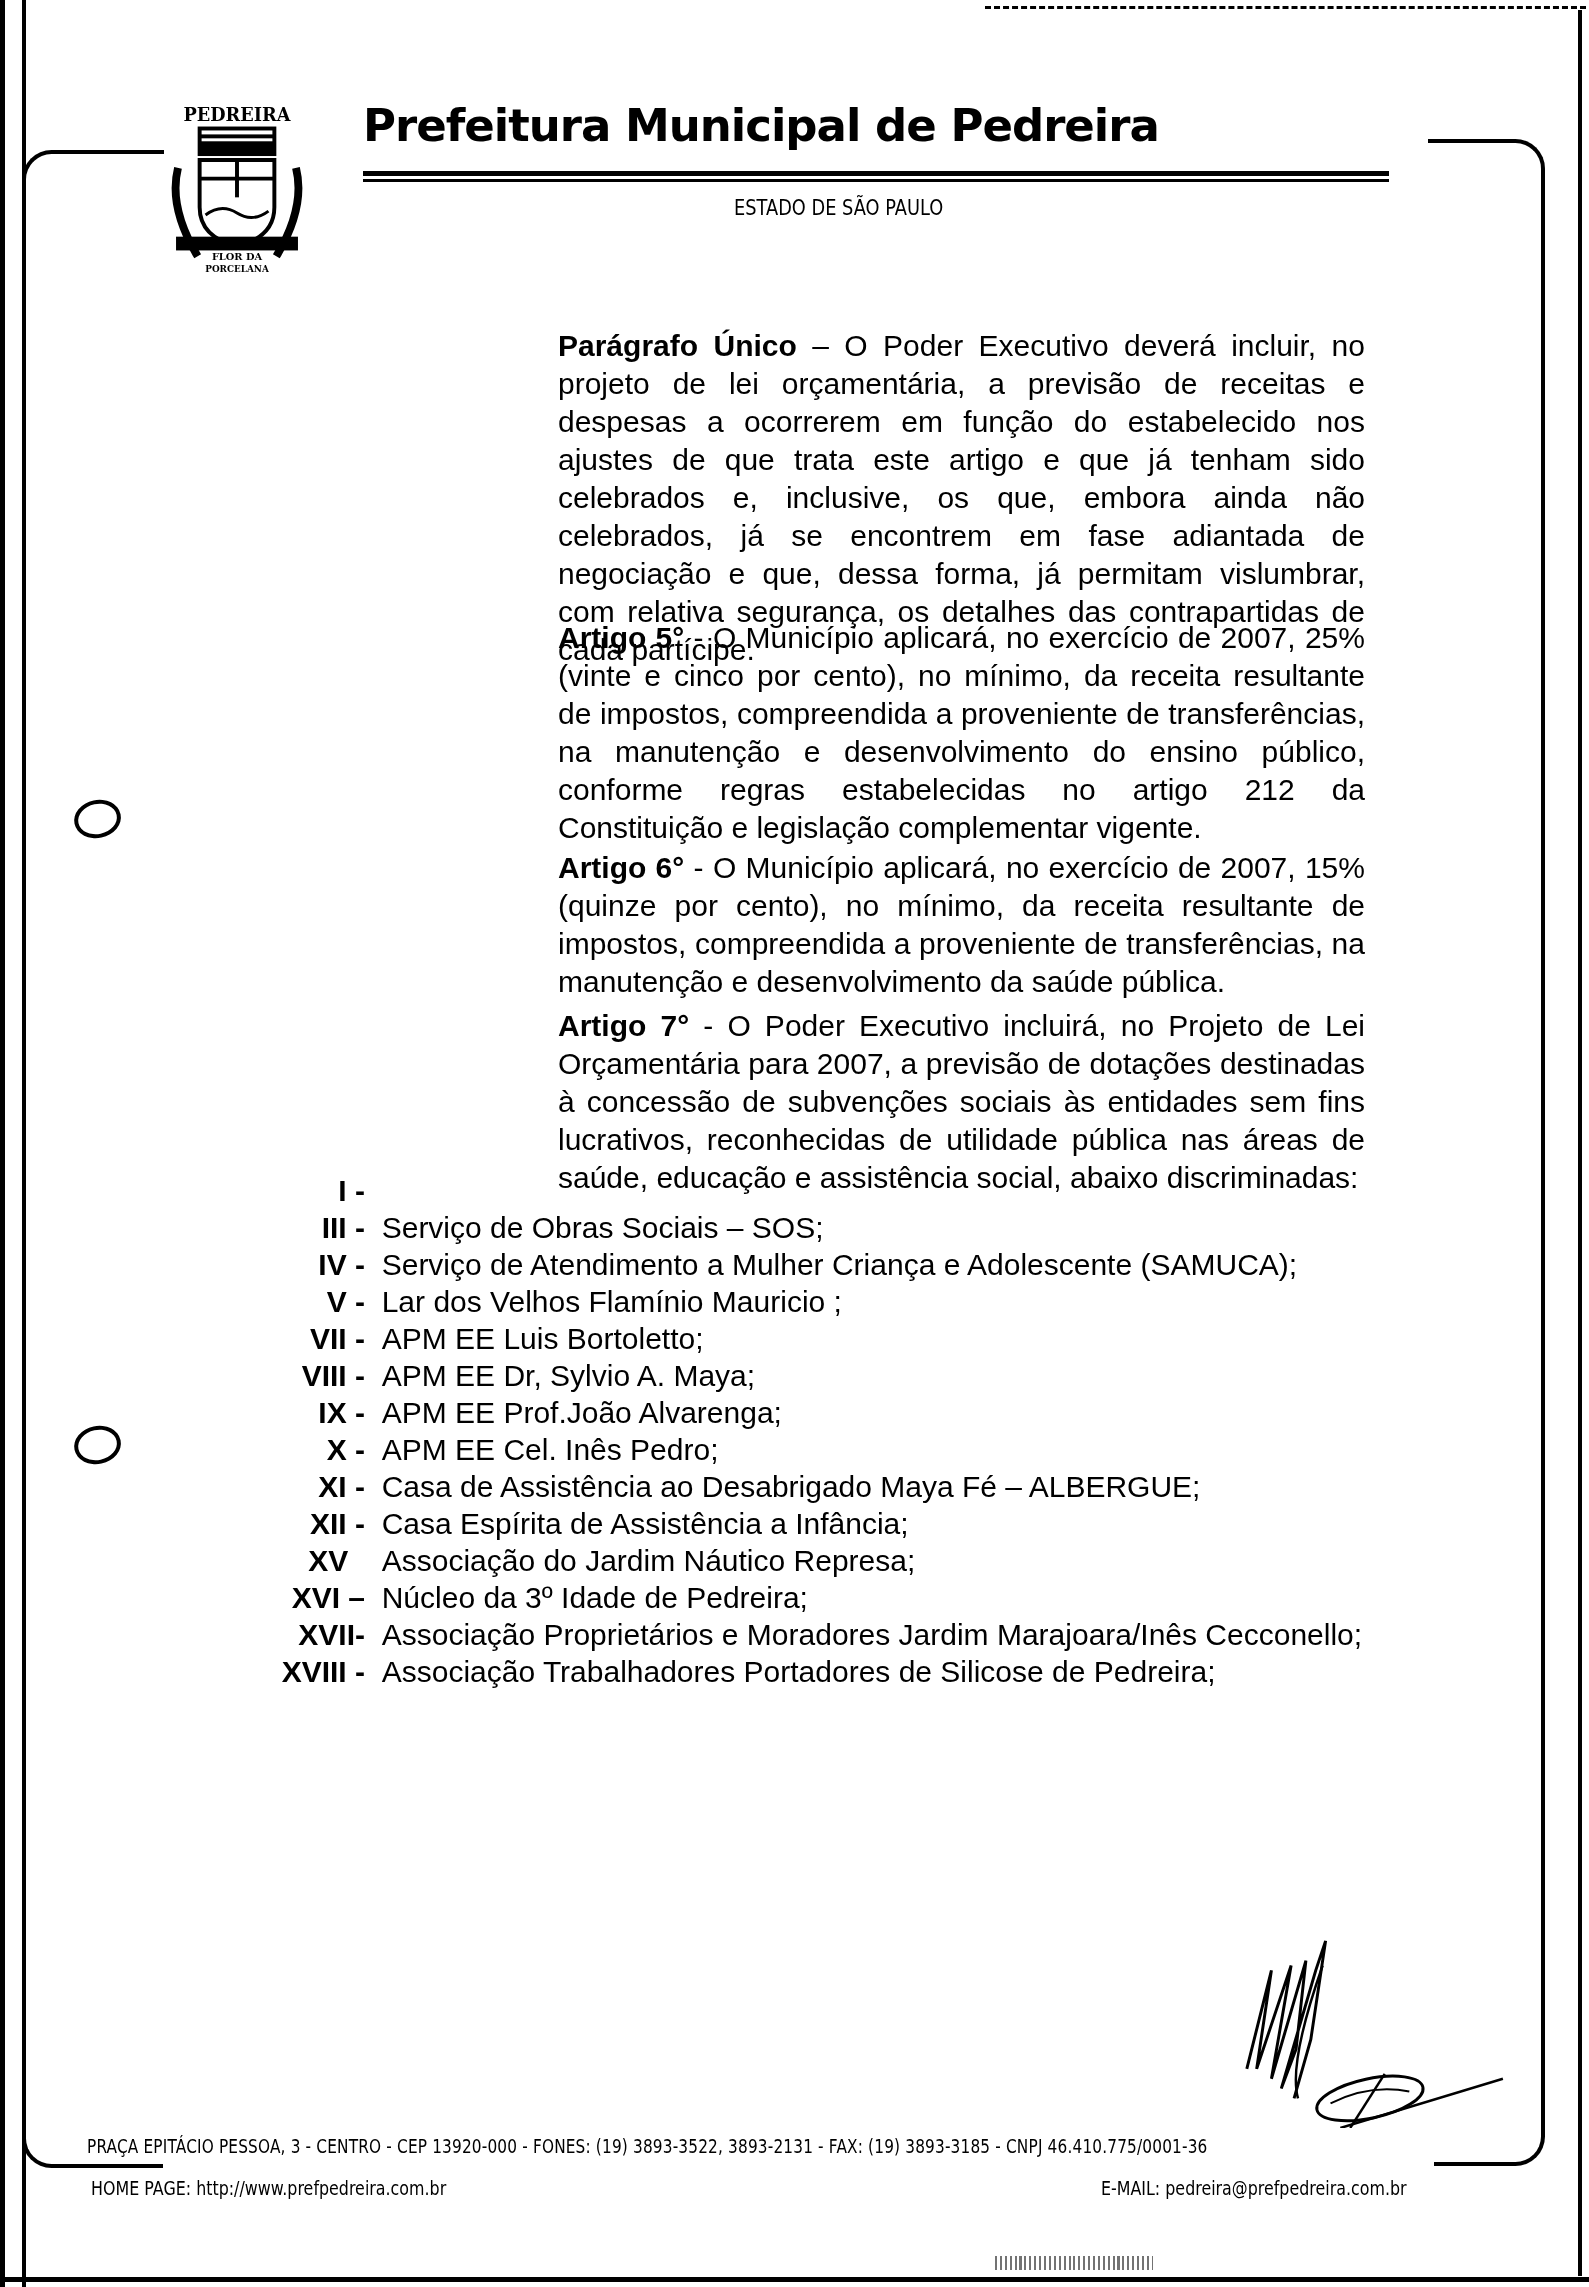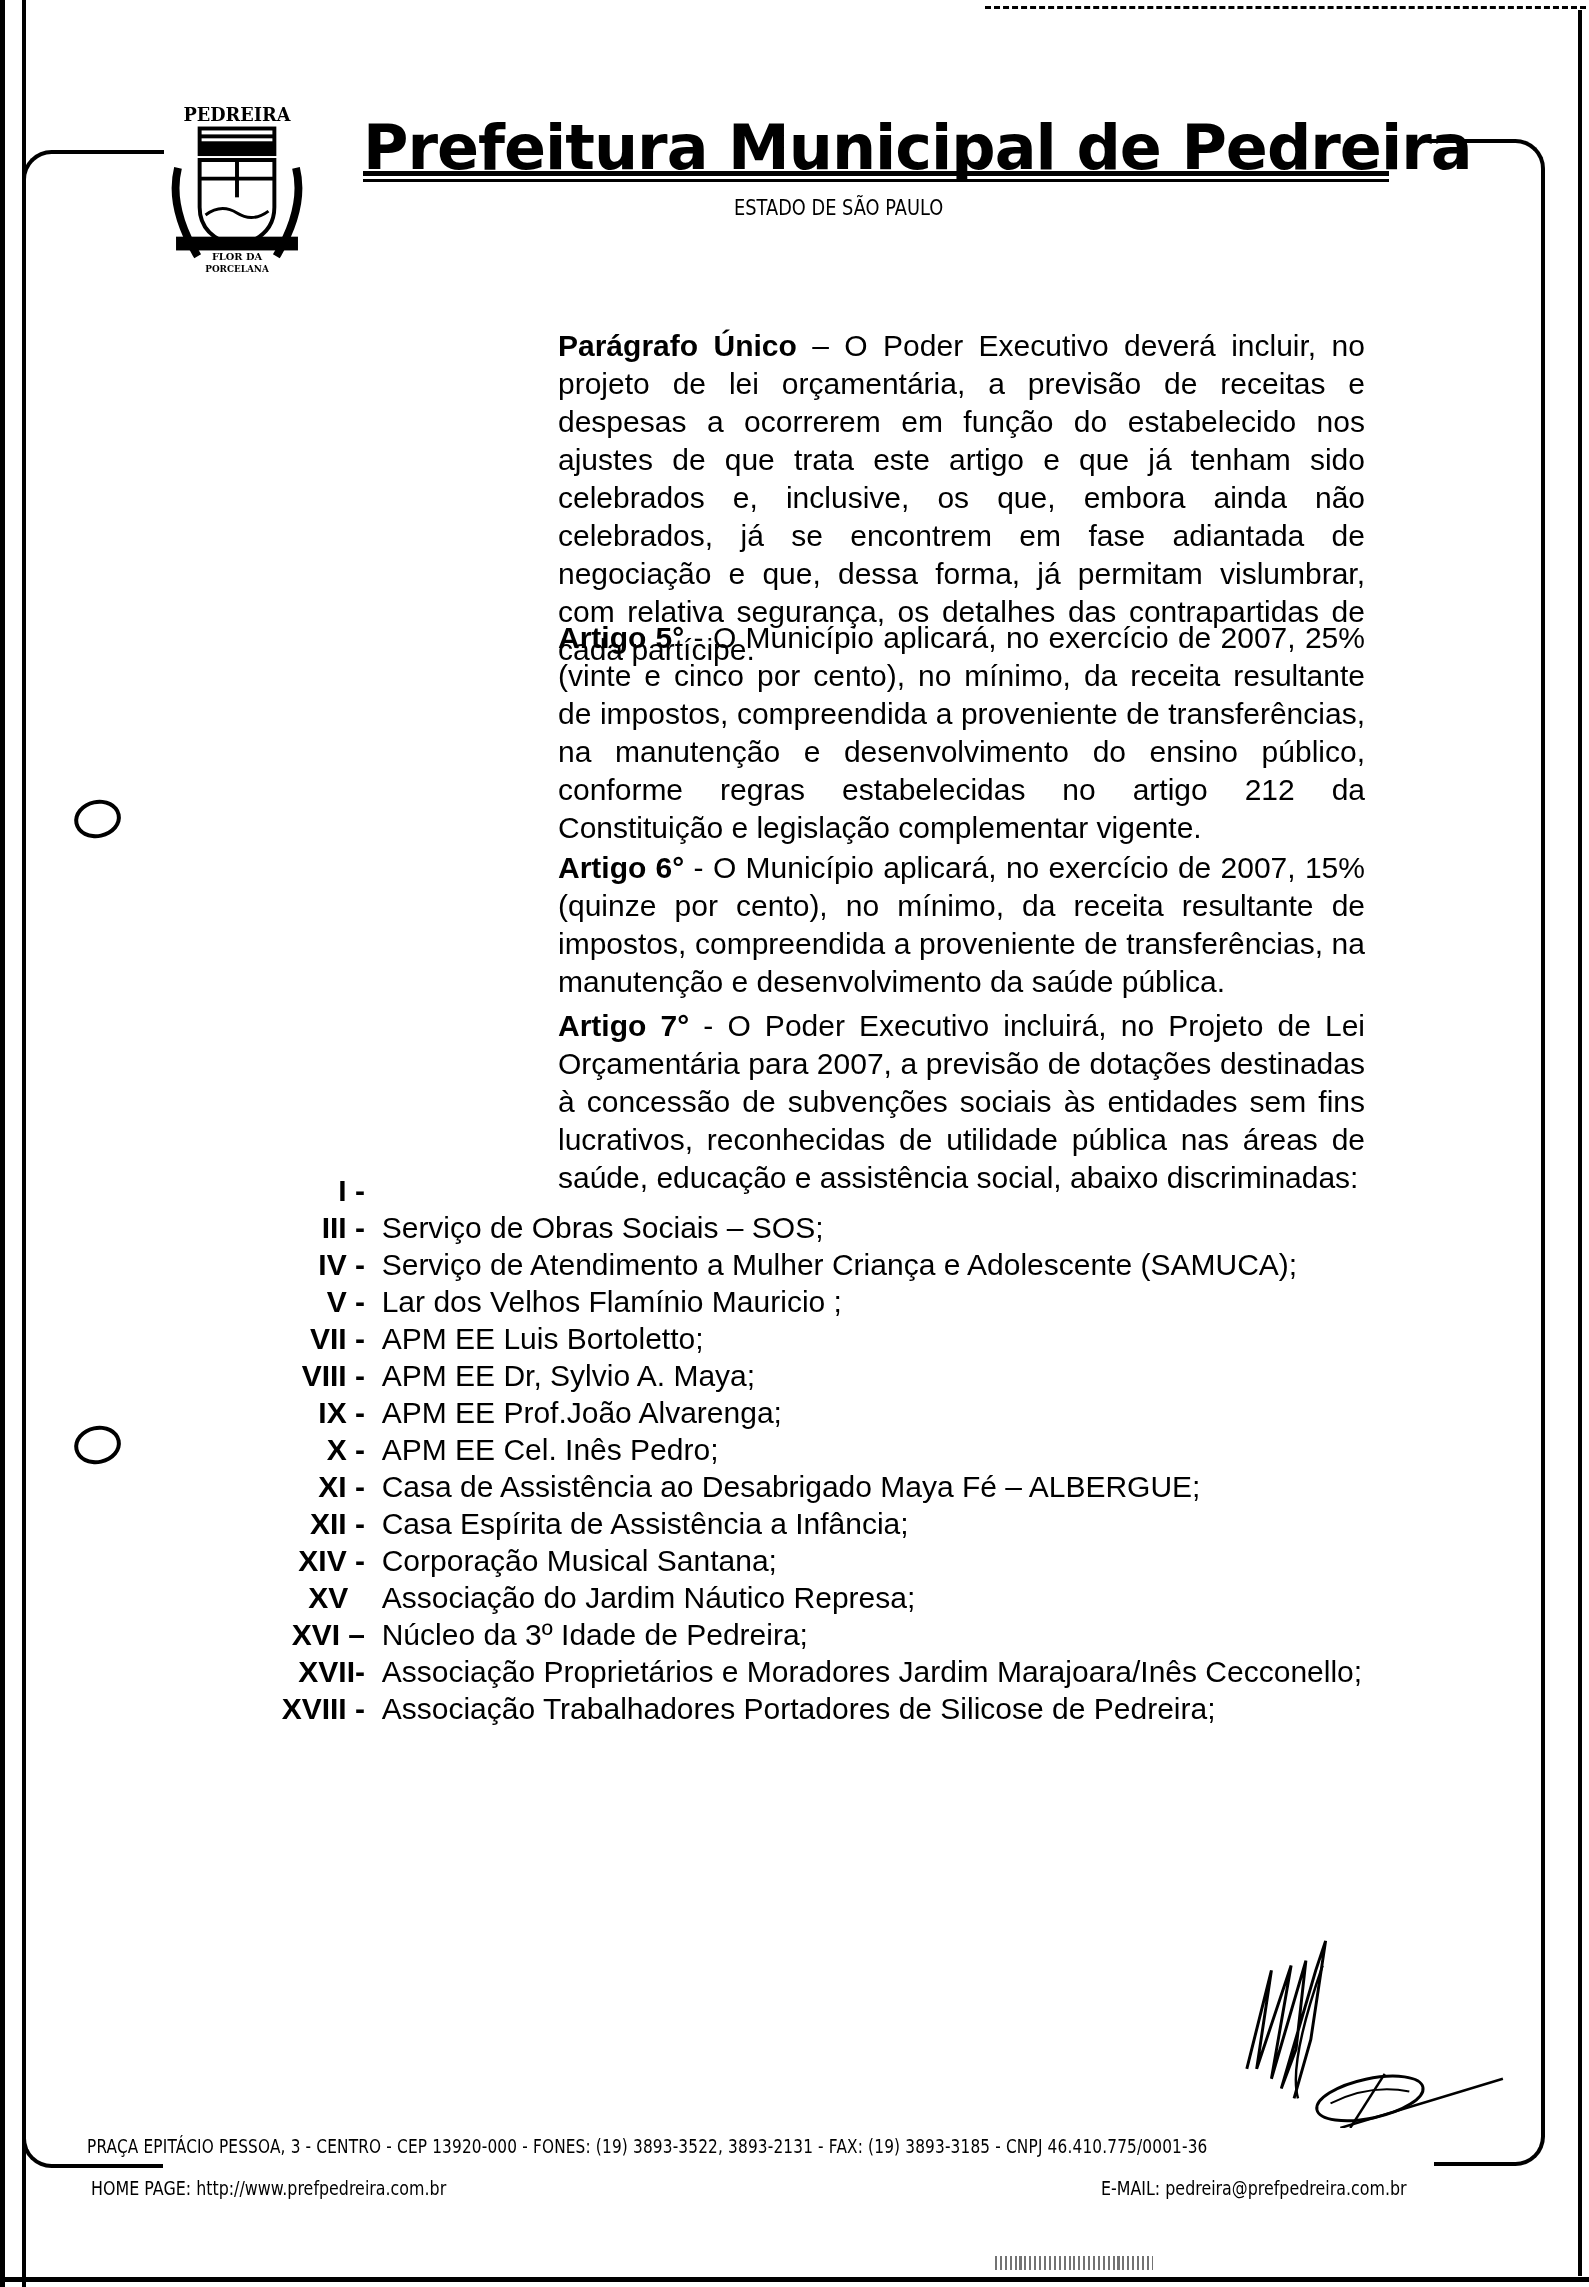--- a/index.html
+++ b/index.html
@@ -11,21 +11,21 @@
   .edge-right { right:7.9px; top:9.9px; width:3.9px; height:2266px; background:#000; }
   .edge-top { left:985px; top:5.9px; width:601px; height:3px; border-top:3px dashed #000; }
   .edge-bottom { left:0; top:2277px; width:1590px; height:4.9px; background:#000; }
   
   .frame-tl { left:21.7px; top:150px; width:138px; height:2010px; border-top:4.9px solid #000; border-left:4.9px solid #000; border-top-left-radius:29.6px; border-bottom:4.9px solid #000; border-bottom-left-radius:29.6px; }
   .frame-tr { left:1428px; top:139px; width:113px; height:2019px; border-top:4.9px solid #000; border-right:4.9px solid #000; border-top-right-radius:29.6px; border-bottom:4.9px solid #000; border-bottom-right-radius:29.6px; }
   .frame-cover { left:163px; top:2128px; width:1271px; height:49px; background:#fff; }
   
   .crest { left:158px; top:99px; width:158px; height:177px; }
   
-  .title { left:363px; top:99px; font-family:"DejaVu Sans", sans-serif; font-weight:bold; font-size:62px; letter-spacing:-1px; white-space:nowrap;margin-top:12px; }
+  .title { left:363px; top:99px; font-family:"DejaVu Sans", sans-serif; font-weight:bold; font-size:45px; letter-spacing:-1px; white-space:nowrap; }
   .title-rule1 { left:363px; top:171px; width:1026px; height:4.9px; background:#000; }
   .title-rule2 { left:363px; top:179px; width:1026px; height:3px; background:#000; }
   .subtitle { left:734px; top:195px; font-size:21.7px; font-family:"DejaVu Sans", sans-serif; letter-spacing:0px; white-space:nowrap; transform:scaleX(0.82); transform-origin:left; }
   
   .body { left:175px; width:1190px; font-size:30px; line-height:38px; text-align:justify; text-align-last:left; font-family:"Liberation Sans", sans-serif; }
   .body p { margin:0; }
   .indent { padding-left:383px; }
   .b { font-weight:bold; }
   
   .list { left:175px; width:1221px; font-size:30px; line-height:37px; }
@@ -127,24 +127,20 @@
     </div>
   <div class="li">
       <span class="num">XI -</span>
       <span class="txt">Casa de Assistência ao Desabrigado Maya Fé – ALBERGUE;</span>
     </div>
   <div class="li">
       <span class="num">XII -</span>
       <span class="txt">Casa Espírita de Assistência a Infância;</span>
     </div>
   <div class="li">
-      <span class="num">XIV -</span>
-      <span class="txt">Corporação Musical Santana;</span>
-    </div>
-  <div class="li">
       <span class="num">XV  </span>
       <span class="txt">Associação do Jardim Náutico Represa;</span>
     </div>
   <div class="li">
       <span class="num">XVI –</span>
       <span class="txt">Núcleo da 3º Idade de Pedreira;</span>
     </div>
   <div class="li">
       <span class="num">XVII-</span>
       <span class="txt">Associação Proprietários e Moradores Jardim Marajoara/Inês Cecconello;</span>

